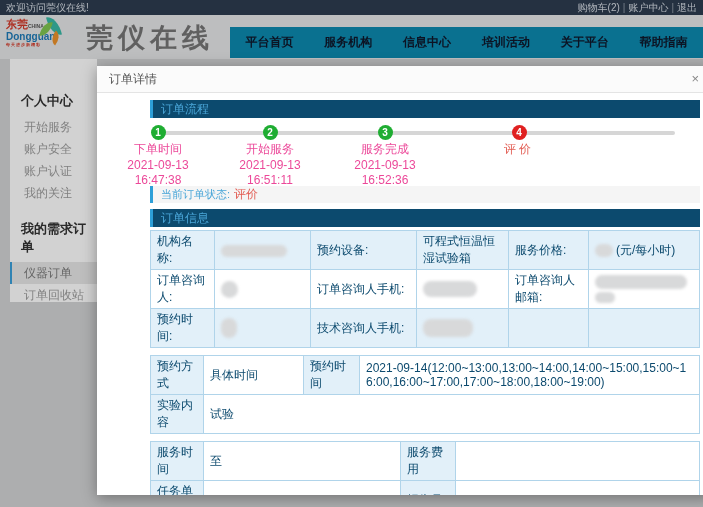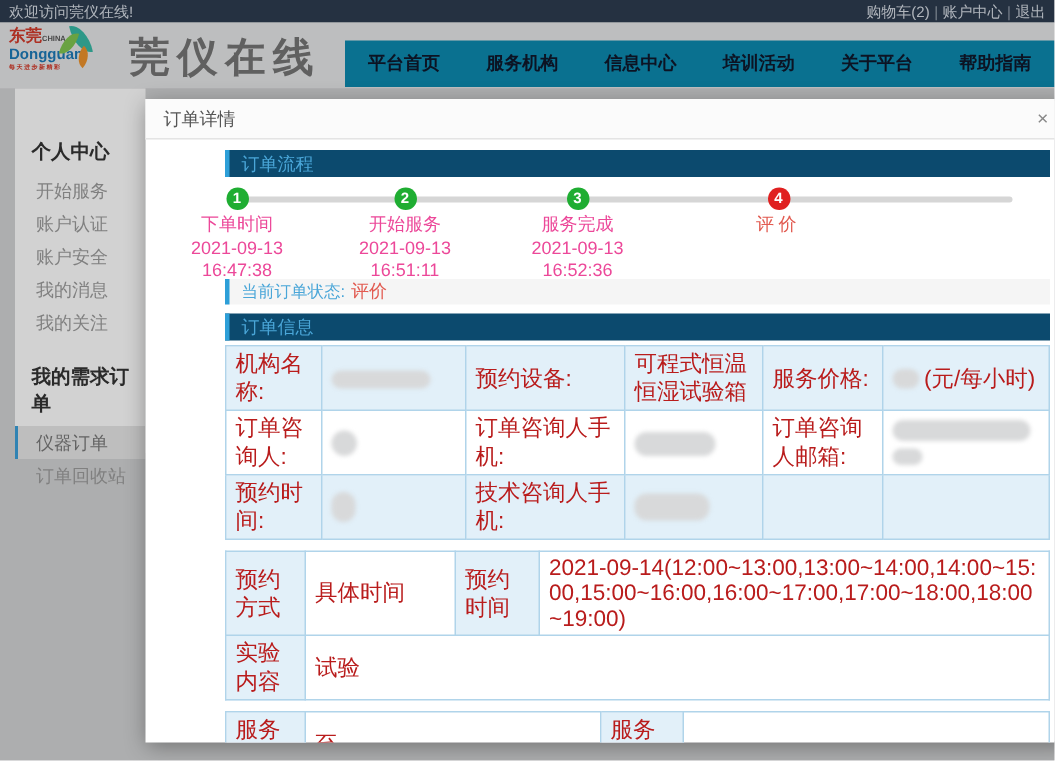--- a/index.html
+++ b/index.html
@@ -71,21 +71,21 @@
   .step.green .step-label, .step.green .step-date { color:#ec4899; }
   .step.red .step-label { color:#e25b51; letter-spacing:3px; }
   .step-date { font-size:12px; line-height:15px; }
 
   .status-row { display:flex; align-items:center; height:17px; background:#f5f5f5; margin:0 0 6px; }
   .status-row .bluebar { height:17px; }
   .status-label { font-size:11px; color:#4aa6d8; }
   .status-value { font-size:12px; color:#e25b51; margin-left:4px; }
 
   
-  table { width:100%; border-collapse:collapse; font-size:15px; color:#b91c1c; margin-bottom:7px;
+  table { width:100%; border-collapse:collapse; font-size:12px; color:#0c4a6e; margin-bottom:7px;
           table-layout:fixed; }
   td { border:1px solid #b0d4ea; padding:2px 6px; vertical-align:middle; word-break:break-all; }
   tr.r-blue td, td.c-blue { background:#e2f0f9; }
   .t1 td { height:20px; }
 
   
   .blob { display:inline-block; background:#d8d9da; border-radius:8px; filter:blur(1.5px);
           vertical-align:middle; }
   .b-org   { width:66px; height:12px; }
   .b-price { width:18px; height:13px; margin-right:3px; }
@@ -127,23 +127,22 @@
     <div class="nav-item">培训活动</div>
     <div class="nav-item">关于平台</div>
     <div class="nav-item">帮助指南</div>
   </div>
 </div>
 
 <div class="page">
   <div class="sidebar">
     <div class="side-heading">个人中心</div>
     <div class="side-item">开始服务</div>
+    <div class="side-item">账户安全</div>
     <div class="side-item">账户认证</div>
-    <div class="side-item">账户安全</div>
-    <div class="side-item">我的消息</div>
     <div class="side-item">我的关注</div>
     <div class="side-gap"></div>
     <div class="side-heading">我的需求订单</div>
     <div class="side-item active">仪器订单</div>
     <div class="side-item">订单回收站</div>
   </div>
 </div>
 
 <div class="overlay"></div>
 

